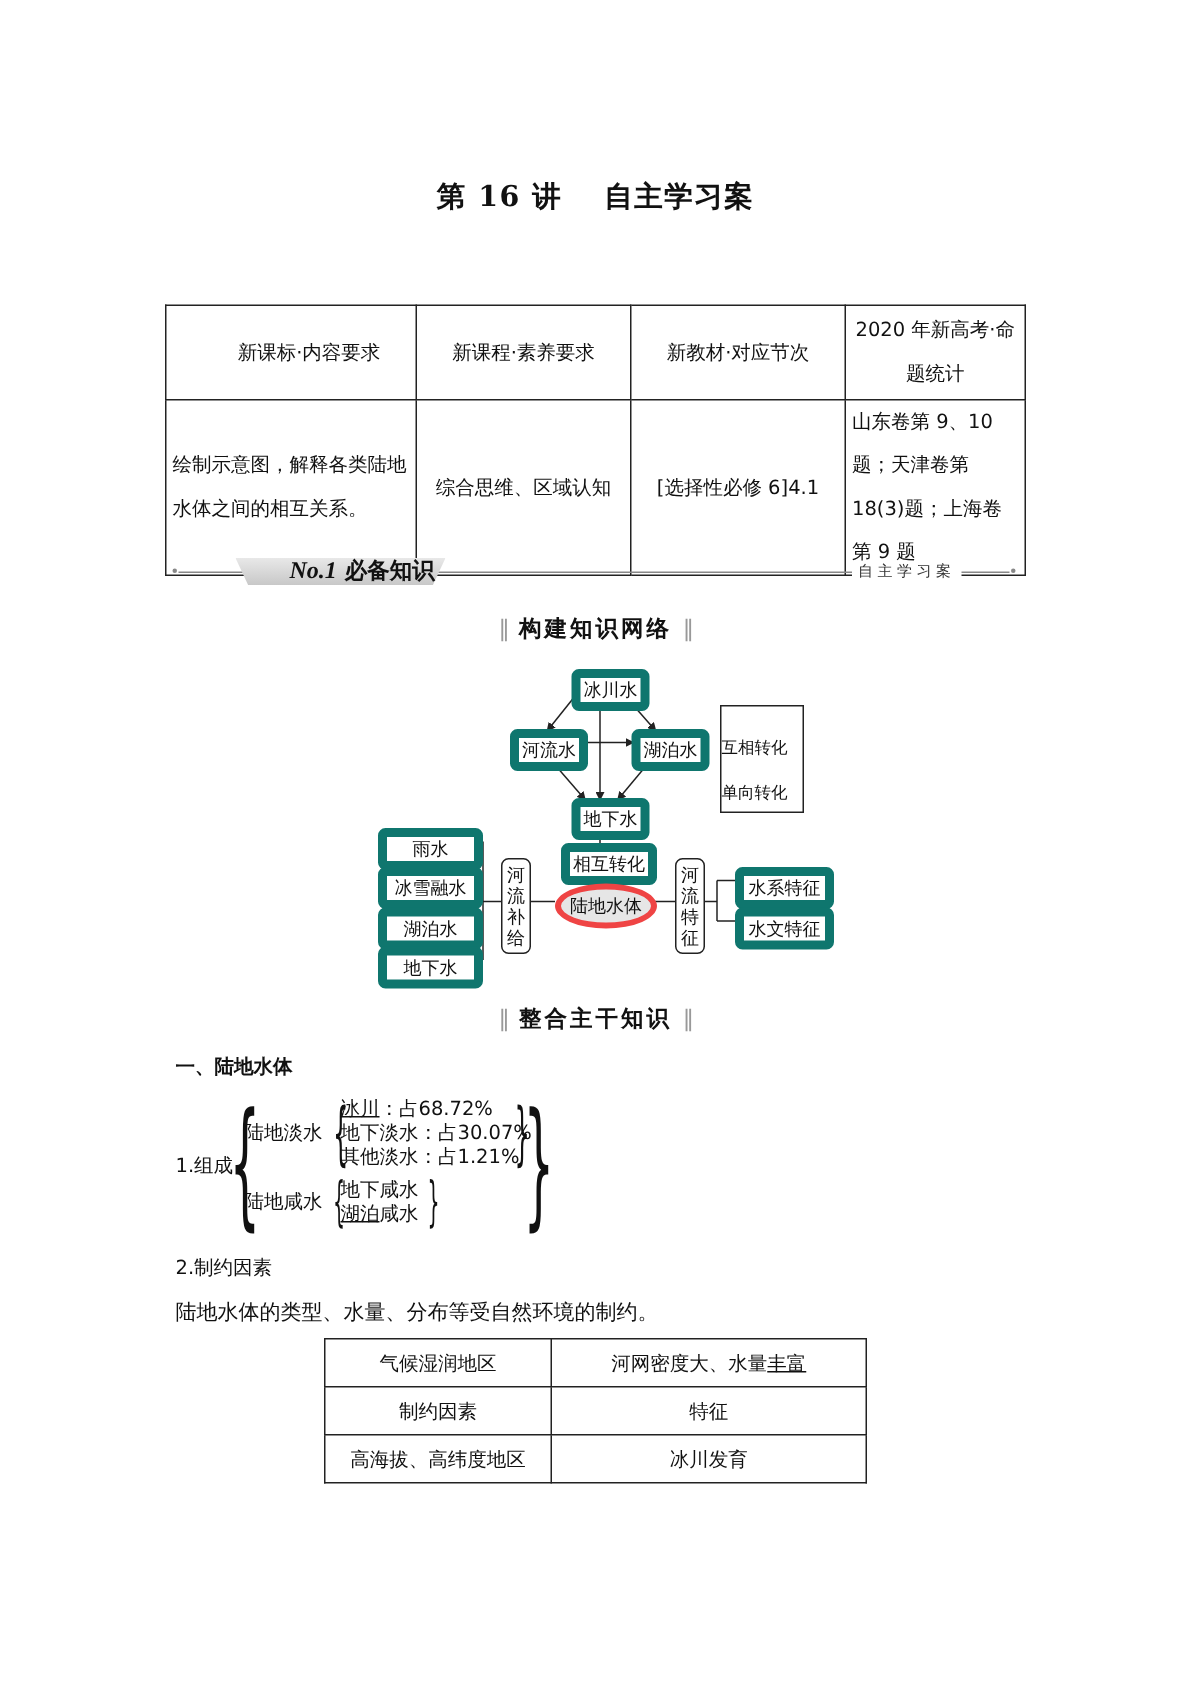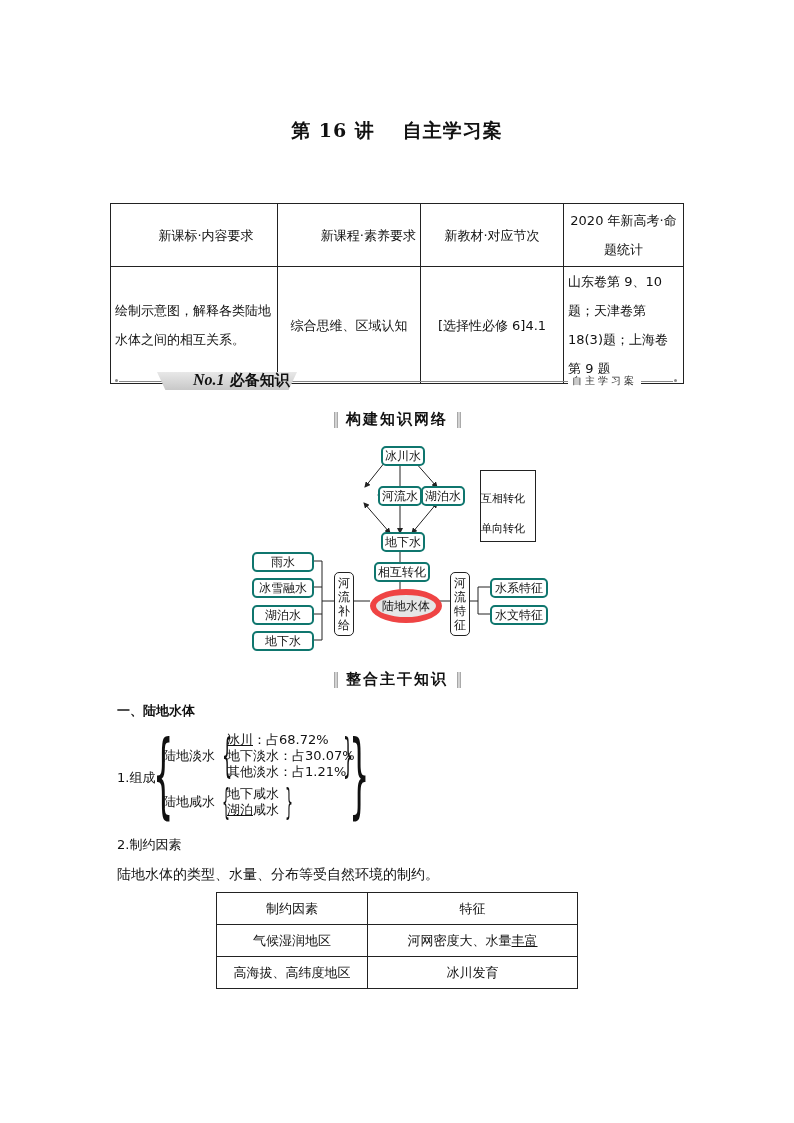--- a/index.html
+++ b/index.html
@@ -11,42 +11,42 @@
              font-family: "DejaVu Serif", serif; letter-spacing: 1px; }
     .title .gap { display: inline-block; width: 28px; }
 
     table.req { position: absolute; left: 110px; top: 203px; width: 574px; border-collapse: collapse;
                 font-family: "DejaVu Sans", sans-serif; font-size: 13px; }
     table.req td { border: 1px solid #222; text-align: center; vertical-align: middle; padding: 0 4px; line-height: 29px; }
     table.req tr.h td { height: 62px; }
     table.req tr.b td { height: 93px; }
     table.req td.left { text-align: left; }
     table.req td.c1 { width: 134px; padding-left: 28px; }
-    table.req td.c2 { width: 134px; text-align: right; }
+    table.req td.c2 { width: 134px; }
     table.req td.c3 { width: 134px; }
 
     .secbar { left: 115px; top: 372px; width: 562px; height: 18px; }
     .secbar .line { position: absolute; top: 9px; height: 1px; background: #888; }
     .secbar .dot { position: absolute; top: 7px; width: 3px; height: 3px; background: #888; border-radius: 50%; }
     .secbar .tab { position: absolute; left: 42px; top: 0; width: 140px; height: 18px;
                    background: linear-gradient(#e8e8e8, #c8c8c8);
                    clip-path: polygon(0 0, 100% 0, 94% 100%, 6% 100%); }
     .secbar .tabtxt { position: absolute; left: 58px; top: -1px; font-size: 15px; font-weight: bold; font-family: "DejaVu Serif", serif; margin-left: 20px; }
     .secbar .tabtxt i { font-family: "Liberation Serif", serif; font-size: 16px; }
     .secbar .right { position: absolute; right: 36px; top: 2px; font-size: 10px; letter-spacing: 3px; color: #333; background:#fff; padding: 0 4px; font-family: Liberation Sans, sans-serif; }
 
     .subhead { left: 0; width: 794px; text-align: center; font-size: 15px; font-weight: bold; font-family: "DejaVu Sans", sans-serif; letter-spacing: 2px; }
     .subhead .bars { color: #999; font-weight: normal; letter-spacing: -1px; }
 
     .diagram { left: 240px; top: 440px; width: 320px; height: 215px; }
-    .node { position: absolute; border: 2px solid #0f766e; border-radius: 5px; background: #fff;
+    .node { position: absolute; border: 6px solid #0f766e; border-radius: 5px; background: #fff;
             font-size: 12px; text-align: center; font-family: "DejaVu Serif", serif; line-height: 16px; }
     .vnode { position: absolute; border: 1px solid #222; border-radius: 5px; background: #fff;
              font-size: 12px; text-align: center; font-family: "DejaVu Serif", serif; width: 16px; line-height: 14px; padding: 3px 1px; }
-    .ellipse { position: absolute; border: 6px solid #ef4444; border-radius: 50%; background: #e6e6e6;
+    .ellipse { position: absolute; border: 4px solid #ef4444; border-radius: 50%; background: #e6e6e6;
                font-size: 12px; text-align: center; line-height: 22px; font-family: "DejaVu Serif", serif; }
     .legend { position: absolute; border: 1px solid #222; background: #fff; }
     .legend .lt { position: absolute; left: 0; width: 100%; text-align: left; font-size: 11px; font-family: "DejaVu Serif", serif; }
 
     .sec1 { left: 117px; top: 702px; font-size: 13px; font-family: "DejaVu Sans", sans-serif; font-weight: bold; }
     .comp { left: 117px; top: 728px; width: 260px; height: 100px; font-family: "DejaVu Sans", sans-serif; font-size: 13px; }
     .comp .t { position: absolute; white-space: nowrap; line-height: 15px; }
     .u { text-decoration: underline; }
     .brace { position: absolute; font-family: "DejaVu Sans", sans-serif; color: #111; }
 
@@ -130,21 +130,21 @@
       <line x1="238" y1="147" x2="238" y2="174"></line>
       <line x1="238" y1="147" x2="250" y2="147"></line>
       <line x1="238" y1="174" x2="250" y2="174"></line>
 
       <line x1="248" y1="47" x2="290" y2="47" marker-start="url(#ah)" marker-end="url(#ah)"></line>
       <line x1="248" y1="77" x2="290" y2="77" marker-end="url(#ah)"></line>
     </g>
   </svg>
 
   <div class="node" style="left:141px;top:6px;width:40px;">冰川水</div>
-  <div class="node" style="left:100px;top:46px;width:40px;margin-left:38px;">河流水</div>
+  <div class="node" style="left:100px;top:46px;width:40px;">河流水</div>
   <div class="node" style="left:181px;top:46px;width:40px;">湖泊水</div>
   <div class="node" style="left:141px;top:92px;width:40px;">地下水</div>
   <div class="node" style="left:134px;top:122px;width:52px;">相互转化</div>
   <div class="ellipse" style="left:130px;top:149px;width:60px;height:22px;">陆地水体</div>
 
   <div class="vnode" style="left:94px;top:132px;">
     <span style="display:block;word-break:break-all;">河流补给</span>
   </div>
   <div class="node" style="left:12px;top:112px;width:58px;">雨水</div>
   <div class="node" style="left:12px;top:138px;width:58px;">冰雪融水</div>
@@ -187,25 +187,25 @@
   <span class="t" style="left:110px;top:58px">地下咸水</span>
   <span class="t" style="left:110px;top:74px"><span class="u">湖泊</span><span>咸水</span></span>
 </div>
 
 <div class="abs sec2">2.制约因素</div>
 <div class="abs para">陆地水体的类型、水量、分布等受自然环境的制约。</div>
 
 <table class="fac">
   <tbody>
       <tr>
+    <td>气候湿润地区</td>
+    <td><span>河网密度大、水量</span><span class="u">丰富</span><span></span></td>
+  </tr>
+  <tr>
     <td class="f1">制约因素</td>
     <td>特征</td>
-  </tr>
-  <tr>
-    <td>气候湿润地区</td>
-    <td><span>河网密度大、水量</span><span class="u">丰富</span><span></span></td>
   </tr>
   <tr>
     <td>高海拔、高纬度地区</td>
     <td><span>冰川发育</span><span class="u"></span><span></span></td>
   </tr>
 </tbody>
   </table>
 
 </body></html>

